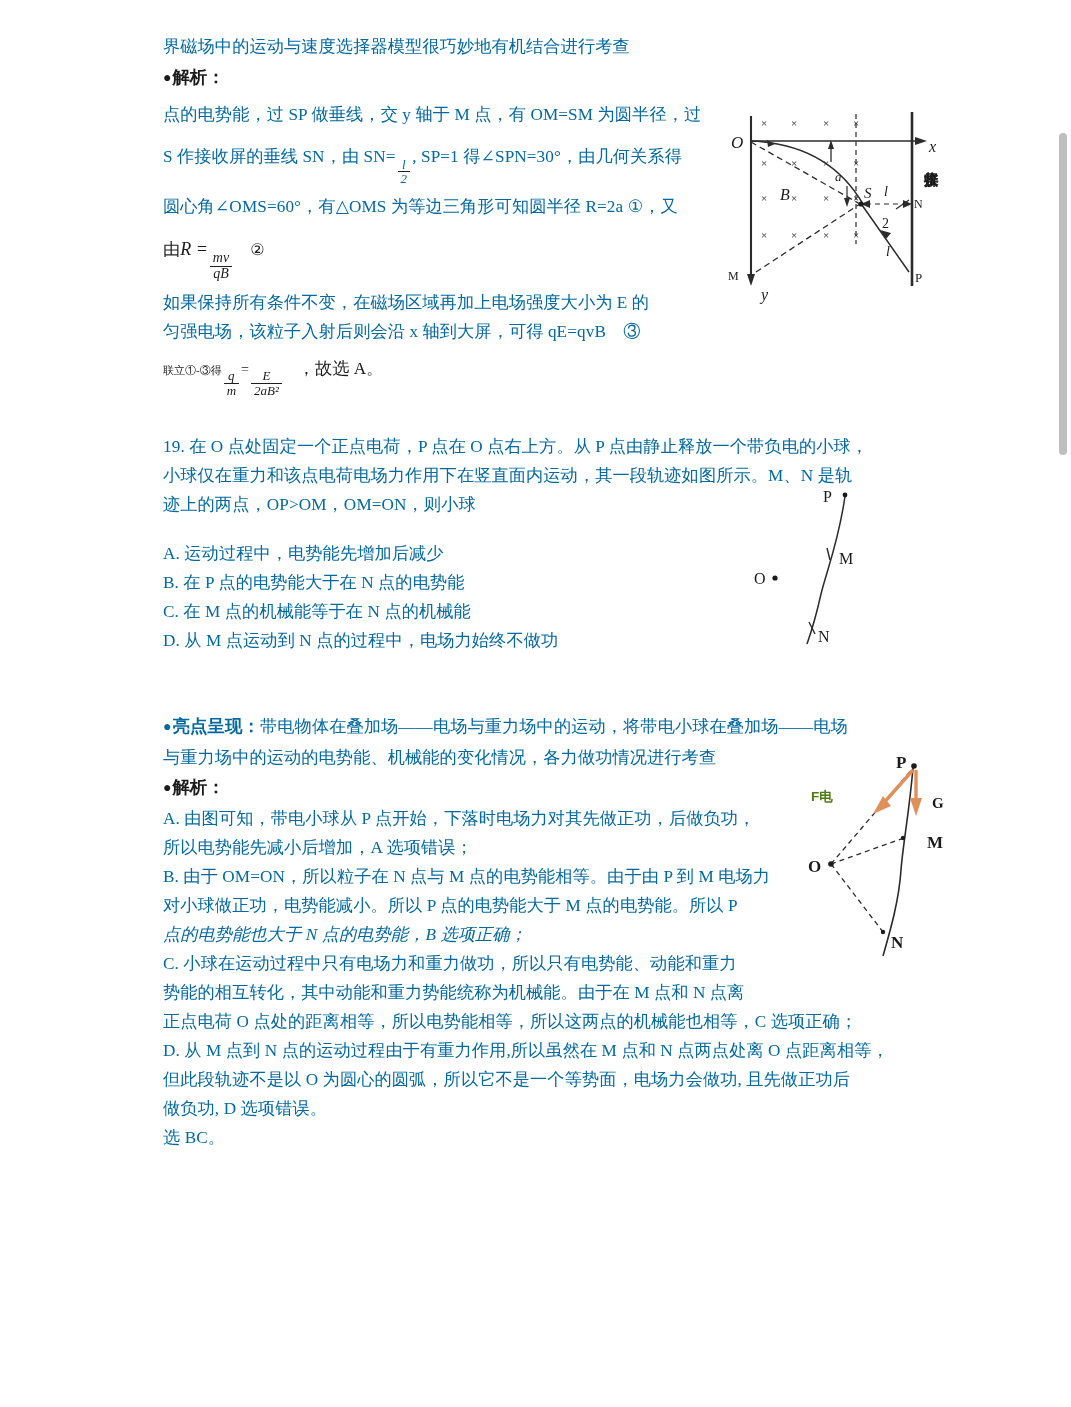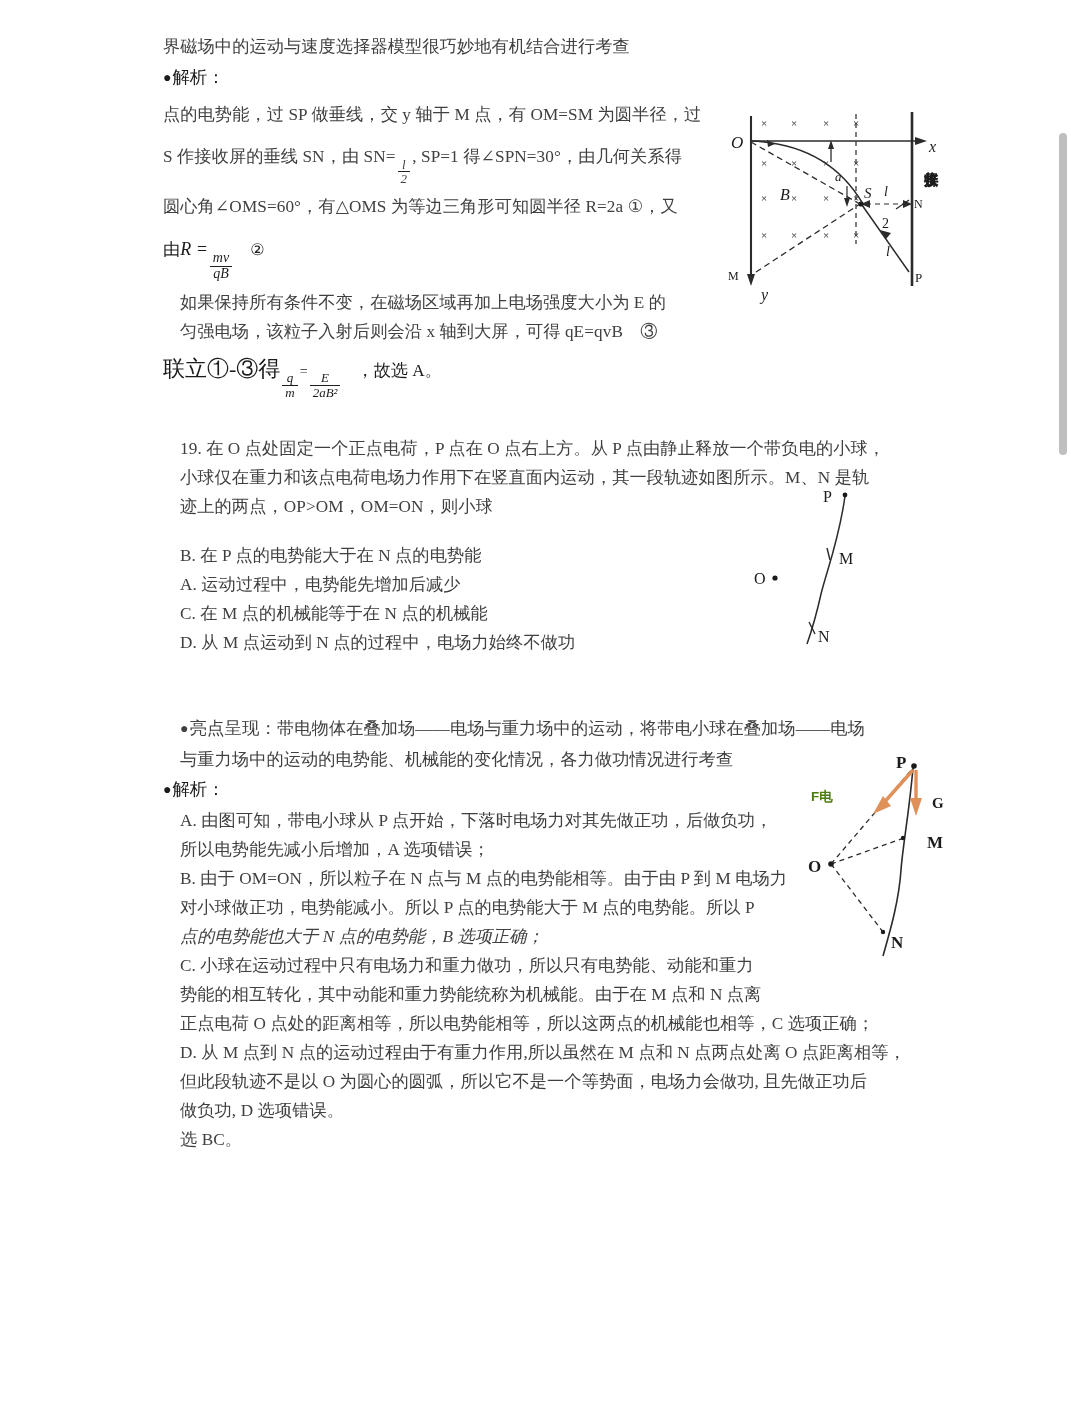--- a/index.html
+++ b/index.html
@@ -30,28 +30,28 @@
     left: 163px;
     top: 32px;
     width: 790px;
   }
 
   
   .para {
     font-size: 17.2px;
     line-height: 30px;
     letter-spacing: 0.1px;
-    color: #404040;
+    color: #0369a1;
     text-align: justify;
   }
   .para.loose { line-height: 42px; }
-  .para.tight { line-height: 29px; margin-left: 17px; }
+  .para.tight { line-height: 29px; }
 
   .bullet-head {
-    font-weight: normal;
+    font-weight: bold;
     font-size: 17.4px;
     line-height: 30px;
   }
   .dot::before {
     content: "\25CF";
     font-size: 14px;
     margin-right: 1px;
     position: relative;
     top: -1px;
   }
@@ -165,39 +165,39 @@
       <span>由</span><span class="it" style="font-size:18px;">R =</span><span class="frac">
           <span class="num">mv</span>
           <span class="den">qB</span>
         </span><span style="margin-left:16px;" class="circnum">②</span>
     </div>
 
     <div class="para tight blk" style="margin-top:6px;">如果保持所有条件不变，在磁场区域再加上电场强度大小为 E 的</div>
     <div class="para tight blk">匀强电场，该粒子入射后则会沿 x 轴到大屏，可得 qE=qvB　③</div>
 
     <div class="mathblk blk" style="line-height:38px; margin-top:4px;">
-      <span style="font-size:22px;">联立①-③得</span><span class="frac small">
+      <span style="font-size:11px;">联立①-③得</span><span class="frac small">
           <span class="num">q</span>
           <span class="den">m</span>
         </span><span style="font-size:14px;">=</span><span class="frac small">
           <span class="num">E</span>
           <span class="den">2aB²</span>
         </span><span style="font-size:17.2px; margin-left:14px;">，故选 A。</span>
     </div>
 
     <div class="gap-lg"></div>
 
     <div class="para tight blk">19. 在 O 点处固定一个正点电荷，P 点在 O 点右上方。从 P 点由静止释放一个带负电的小球，</div>
     <div class="para tight blk">小球仅在重力和该点电荷电场力作用下在竖直面内运动，其一段轨迹如图所示。M、N 是轨</div>
     <div class="para tight blk">迹上的两点，OP&gt;OM，OM=ON，则小球</div>
 
     <div class="gap-md"></div>
 
+    <div class="para tight blk">A. 运动过程中，电势能先增加后减少</div>
     <div class="para tight blk">B. 在 P 点的电势能大于在 N 点的电势能</div>
-    <div class="para tight blk">A. 运动过程中，电势能先增加后减少</div>
     <div class="para tight blk">C. 在 M 点的机械能等于在 N 点的机械能</div>
     <div class="para tight blk">D. 从 M 点运动到 N 点的过程中，电场力始终不做功</div>
 
     <div class="gap-lg"></div>
     <div style="height:22px;"></div>
 
     <div class="para tight blk">
       <span class="bullet-head"><span class="dot"></span><span>亮点呈现：</span></span><span>带电物体在叠加场——电场与重力场中的运动，将带电小球在叠加场——电场</span>
     </div>
     <div class="para tight blk">与重力场中的运动的电势能、机械能的变化情况，各力做功情况进行考查</div>

